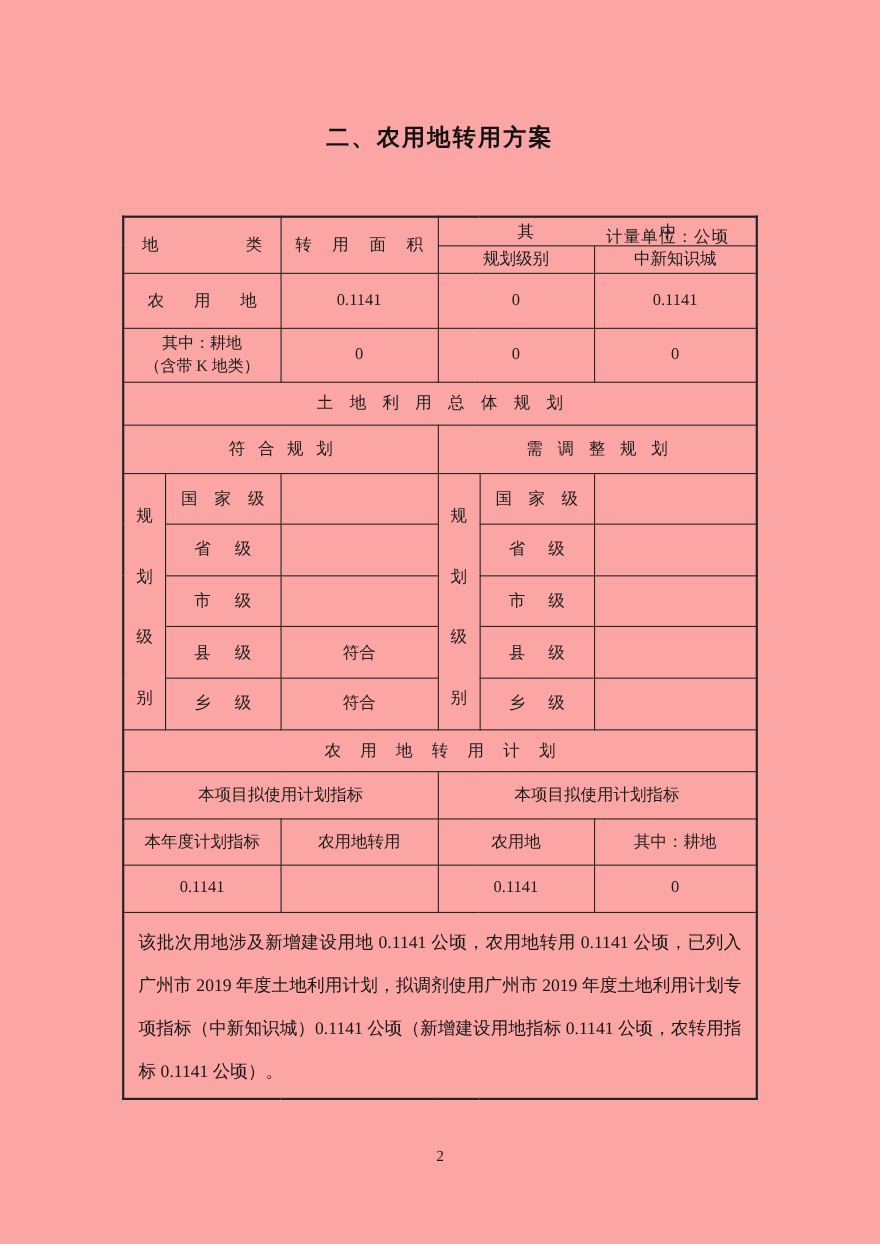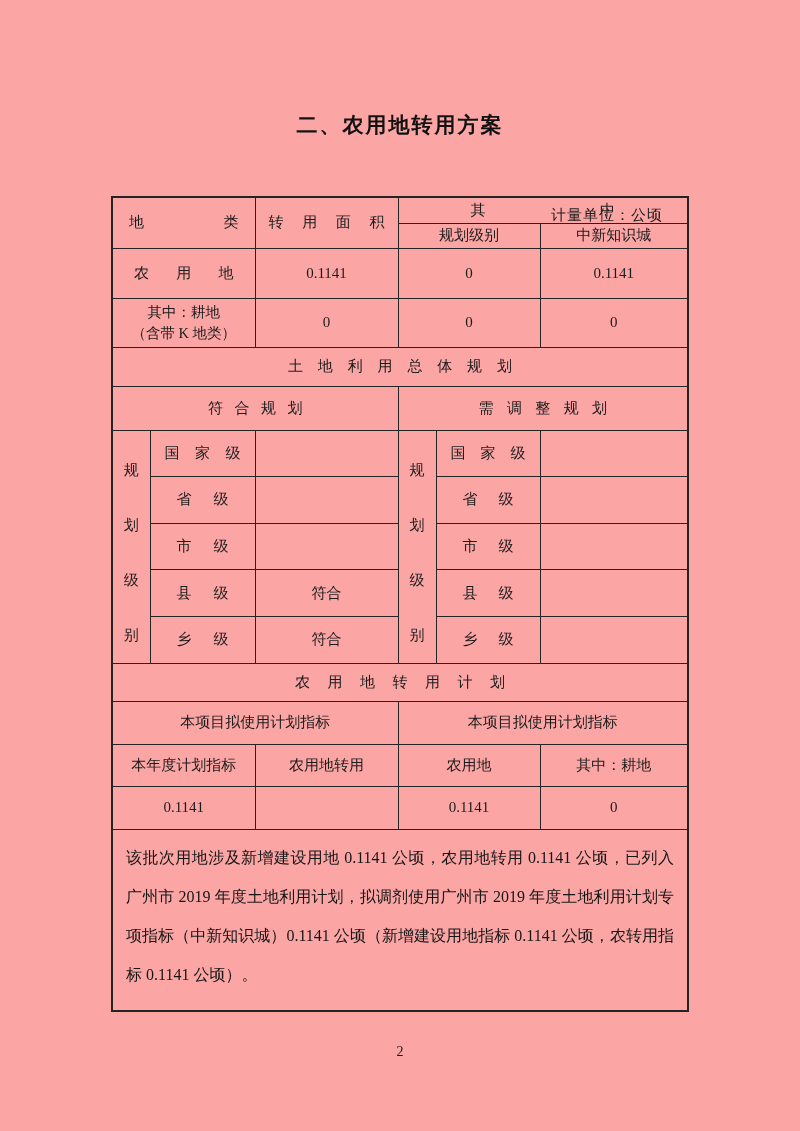--- a/index.html
+++ b/index.html
@@ -23,21 +23,21 @@
   }
   .dist{display:flex;justify-content:space-between;align-items:center;}
   .px13{padding:0 13px;} .px16{padding:0 16px;} .px21{padding:0 21px;}
   .px26{padding:0 26px;} .px14{padding:0 14px;} .px72{padding:0 72px;}
   .px95{padding:0 95px;} .px80{padding:0 80px;} .px175{padding:0 175px;} .px182{padding:0 182px;}
   .vert-cell{vertical-align:top;}
   .vert{width:17px;margin:12px auto 0;line-height:55px;word-break:break-all;font-size:15px;}
   .two-line{font-size:14.5px;line-height:21px;}
   .note-cell{vertical-align:top;}
   .note{
-    text-align:justify;font-size:16px;line-height:39px;padding:8px 13px 16px 13px;color:#161616;
+    text-align:justify;font-size:16px;line-height:39px;padding:8px 13px 4px 13px;color:#161616;
   }
   .pageno{position:absolute;top:1044px;left:0;width:100%;text-align:center;font-size:14px;}
 </style>
 </head>
 <body>
 
 <div class="page">
 
   <div class="title">二、农用地转用方案</div>
 

